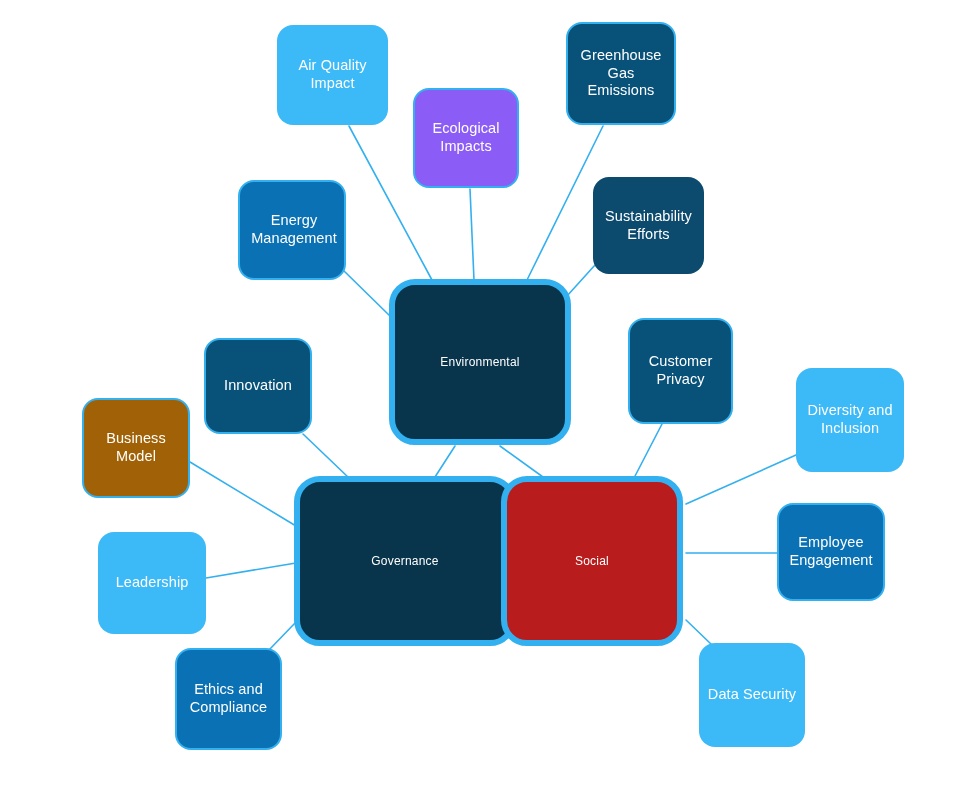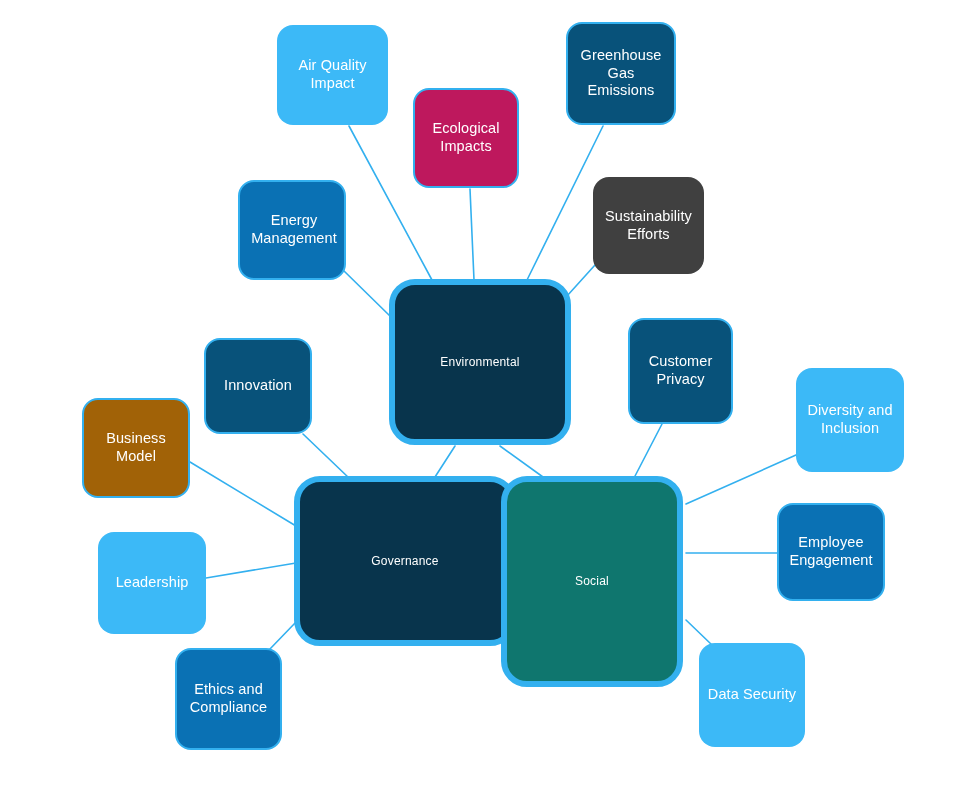--- a/index.html
+++ b/index.html
@@ -74,38 +74,38 @@
       <line x1="206" y1="578" x2="296" y2="563" stroke="#33b0ef" stroke-width="1.6" stroke-linecap="round"></line>
       <line x1="269" y1="650" x2="296" y2="622" stroke="#33b0ef" stroke-width="1.6" stroke-linecap="round"></line>
       <line x1="662" y1="424" x2="634" y2="478" stroke="#33b0ef" stroke-width="1.6" stroke-linecap="round"></line>
       <line x1="796" y1="455" x2="686" y2="504" stroke="#33b0ef" stroke-width="1.6" stroke-linecap="round"></line>
       <line x1="777" y1="553" x2="686" y2="553" stroke="#33b0ef" stroke-width="1.6" stroke-linecap="round"></line>
       <line x1="712" y1="645" x2="686" y2="620" stroke="#33b0ef" stroke-width="1.6" stroke-linecap="round"></line>
     </svg>
   <div id="node-layer">
       <div class="node leaf" style="left: 277px; top: 25px; width: 111px; height: 100px; background: rgb(60, 185, 247);"><span class="node-label">Air Quality
 Impact</span></div>
-      <div class="node leaf bordered" style="left: 413px; top: 88px; width: 106px; height: 100px; background: #be185d;"><span class="node-label">Ecological
+      <div class="node leaf bordered" style="left: 413px; top: 88px; width: 106px; height: 100px; background: #8b5cf6;"><span class="node-label">Ecological
 Impacts</span></div>
       <div class="node leaf bordered" style="left: 566px; top: 22px; width: 110px; height: 103px; background: rgb(8, 82, 122);"><span class="node-label">Greenhouse
 Gas Emissions</span></div>
-      <div class="node leaf" style="left: 593px; top: 177px; width: 111px; height: 97px; background: #404040;"><span class="node-label">Sustainability
+      <div class="node leaf" style="left: 593px; top: 177px; width: 111px; height: 97px; background: #0c4a6e;"><span class="node-label">Sustainability
 Efforts</span></div>
       <div class="node leaf bordered" style="left: 238px; top: 180px; width: 108px; height: 100px; background: rgb(10, 113, 180); padding-left: 10px;"><span class="node-label">Energy
 Management</span></div>
       <div class="node leaf bordered" style="left: 204px; top: 338px; width: 108px; height: 96px; background: rgb(8, 82, 122);"><span class="node-label">Innovation</span></div>
       <div class="node leaf bordered" style="left: 82px; top: 398px; width: 108px; height: 100px; background: #a16207;"><span class="node-label">Business
 Model</span></div>
       <div class="node leaf" style="left: 98px; top: 532px; width: 108px; height: 102px; background: rgb(60, 185, 247);"><span class="node-label">Leadership</span></div>
       <div class="node leaf bordered" style="left: 175px; top: 648px; width: 107px; height: 102px; background: rgb(10, 113, 180);"><span class="node-label">Ethics and
 Compliance</span></div>
       <div class="node leaf bordered" style="left: 628px; top: 318px; width: 105px; height: 106px; background: rgb(8, 82, 122);"><span class="node-label">Customer
 Privacy</span></div>
       <div class="node leaf" style="left: 796px; top: 368px; width: 108px; height: 104px; background: rgb(60, 185, 247);"><span class="node-label">Diversity and
 Inclusion</span></div>
       <div class="node leaf bordered" style="left: 777px; top: 503px; width: 108px; height: 98px; background: rgb(10, 113, 180); text-align: center;"><span class="node-label">Employee
 Engagement</span></div>
       <div class="node leaf" style="left: 699px; top: 643px; width: 106px; height: 104px; background: rgb(60, 185, 247);"><span class="node-label">Data Security</span></div>
       <div class="node hub" style="left: 389px; top: 279px; width: 182px; height: 166px; background: rgb(8, 52, 76); border-color: rgb(51, 176, 239);"><span class="node-label">Environmental</span></div>
       <div class="node hub" style="left: 294px; top: 476px; width: 222px; height: 170px; background: rgb(8, 52, 76); border-color: rgb(51, 176, 239);"><span class="node-label">Governance</span></div>
-      <div class="node hub" style="left: 501px; top: 476px; width: 182px; height: 211px; background: #0f766e; border-color: rgb(51, 176, 239);"><span class="node-label">Social</span></div>
+      <div class="node hub" style="left: 501px; top: 476px; width: 182px; height: 170px; background: #b91c1c; border-color: rgb(51, 176, 239);"><span class="node-label">Social</span></div>
     </div>
 </div>
 
 </body></html>

